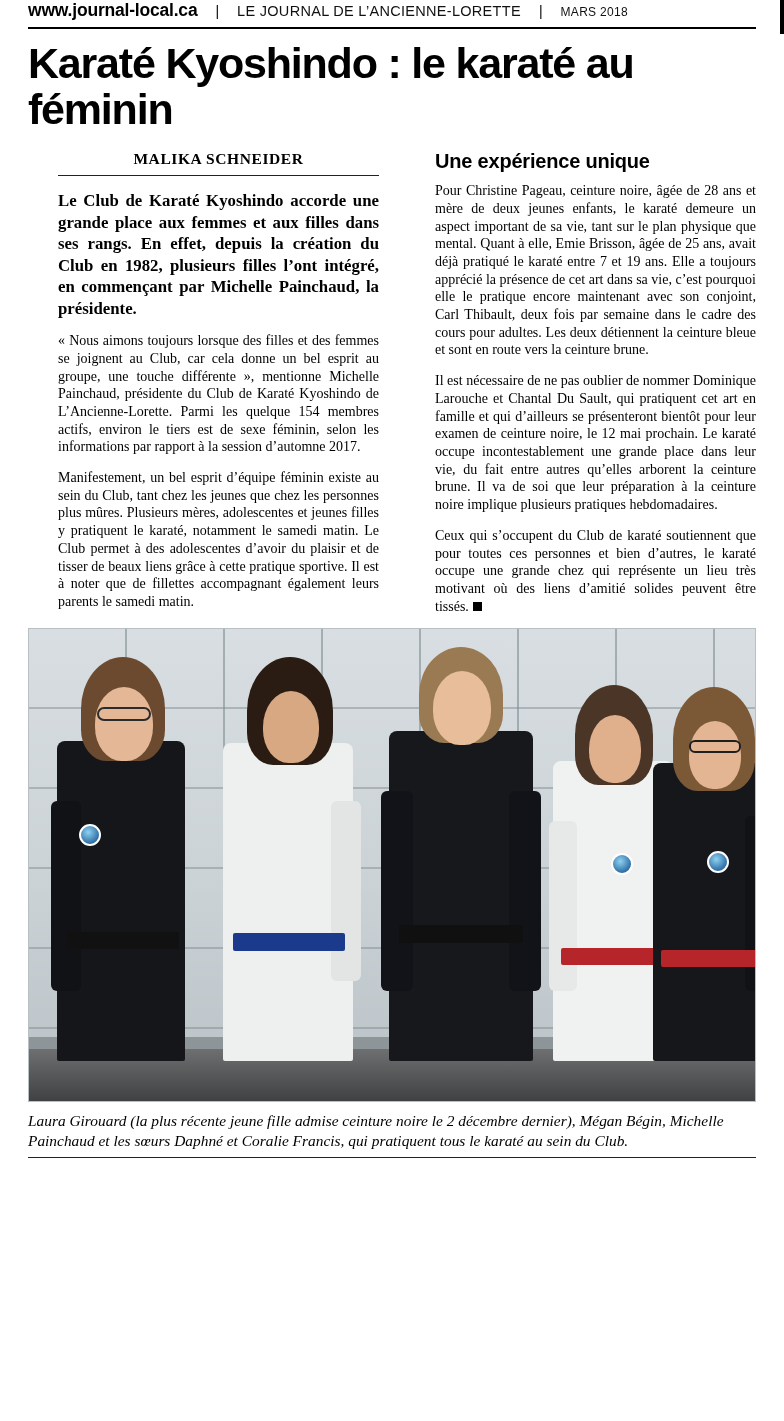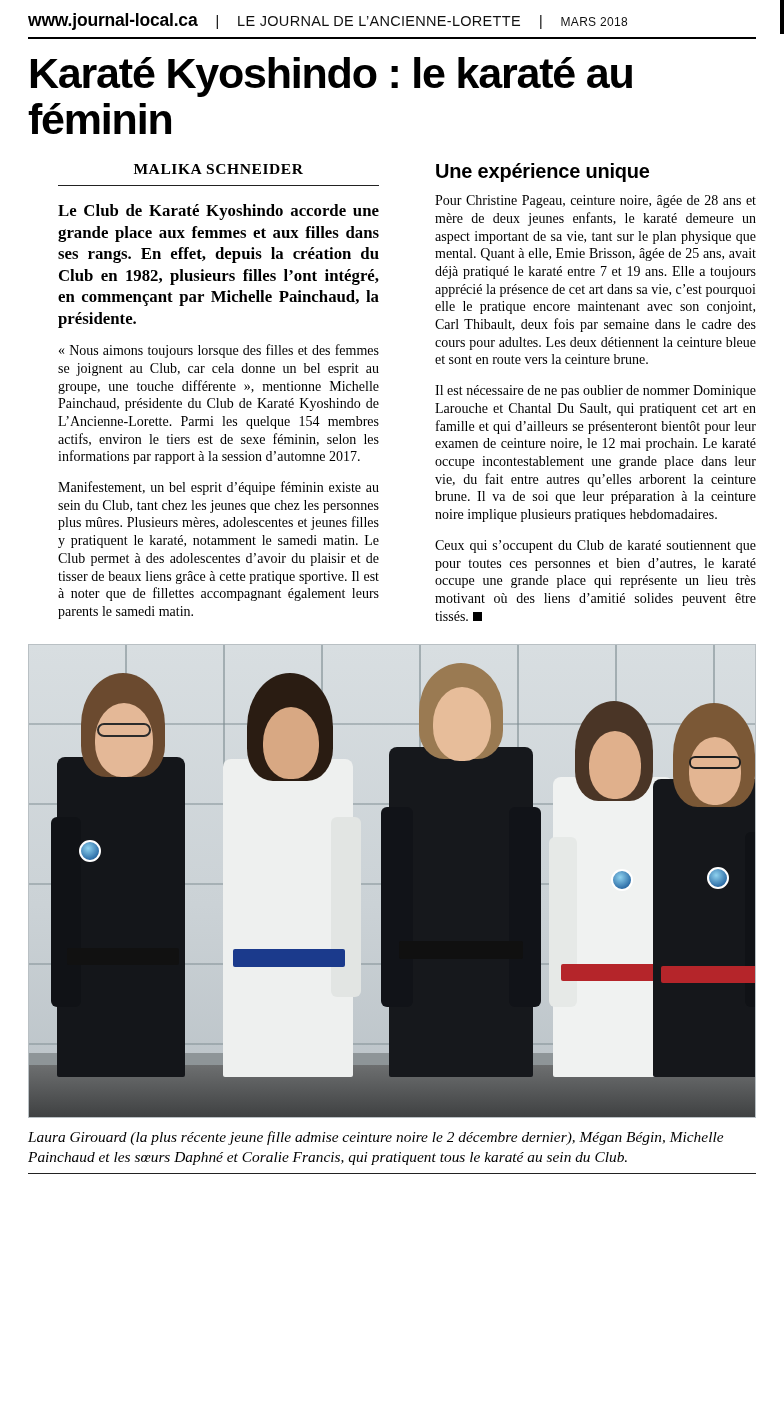--- a/index.html
+++ b/index.html
@@ -22,21 +22,20 @@
     position: relative;
     padding: 0 28px;
   }
 
   
   .masthead {
     display: flex;
     align-items: baseline;
     justify-content: flex-start;
     gap: 0;
-    padding-top: 10px;
     padding-bottom: 6px;
   }
   .masthead-site {
     font-family: "Liberation Sans", sans-serif;
     font-weight: bold;
     font-size: 17.5px;
     letter-spacing: -0.2px;
     color: #000;
     white-space: nowrap;
   }
@@ -133,21 +132,20 @@
     display: inline-block;
     width: 9px;
     height: 9px;
     background: #000;
     margin-left: 4px;
     vertical-align: 0px;
   }
 
   
   .photo-wrap {
-    margin-top: 6px;
     width: 704px;
   }
   .photo {
     position: relative;
     width: 728px;
     height: 474px;
     overflow: hidden;
     background: #cfd5d8;
     border: 1px solid #b9c0c4;
   }
@@ -235,21 +233,21 @@
 
       <p class="body lede">Le Club de Karaté Kyoshindo accorde une grande place aux femmes et aux filles dans ses rangs. En effet, depuis la création du Club en 1982, plusieurs filles l’ont intégré, en commençant par Michelle Painchaud, la présidente.</p>
       <p class="body">« Nous aimons toujours lorsque des filles et des femmes se joignent au Club, car cela donne un bel esprit au groupe, une touche différente », mentionne Michelle Painchaud, présidente du Club de Karaté Kyoshindo de L’Ancienne-Lorette. Parmi les quelque 154 membres actifs, environ le tiers est de sexe féminin, selon les informations par rapport à la session d’automne 2017.</p>
       <p class="body">Manifestement, un bel esprit d’équipe féminin existe au sein du Club, tant chez les jeunes que chez les personnes plus mûres. Plusieurs mères, adolescentes et jeunes filles y pratiquent le karaté, notamment le samedi matin. Le Club permet à des adolescentes d’avoir du plaisir et de tisser de beaux liens grâce à cette pratique sportive. Il est à noter que de fillettes accompagnant également leurs parents le samedi matin.</p>
     </div>
 
     <div class="col">
       <h2 class="subhead">Une expérience unique</h2>
       <p class="body">Pour Christine Pageau, ceinture noire, âgée de 28 ans et mère de deux jeunes enfants, le karaté demeure un aspect important de sa vie, tant sur le plan physique que mental. Quant à elle, Emie Brisson, âgée de 25 ans, avait déjà pratiqué le karaté entre 7 et 19 ans. Elle a toujours apprécié la présence de cet art dans sa vie, c’est pourquoi elle le pratique encore maintenant avec son conjoint, Carl Thibault, deux fois par semaine dans le cadre des cours pour adultes. Les deux détiennent la ceinture bleue et sont en route vers la ceinture brune.</p>
       <p class="body">Il est nécessaire de ne pas oublier de nommer Dominique Larouche et Chantal Du Sault, qui pratiquent cet art en famille et qui d’ailleurs se présenteront bientôt pour leur examen de ceinture noire, le 12 mai prochain. Le karaté occupe incontestablement une grande place dans leur vie, du fait entre autres qu’elles arborent la ceinture brune. Il va de soi que leur préparation à la ceinture noire implique plusieurs pratiques hebdomadaires.</p>
-      <p class="body"><span>Ceux qui s’occupent du Club de karaté soutiennent que pour toutes ces personnes et bien d’autres, le karaté occupe une grande place qui représente un lieu très motivant où des liens d’amitié solides peuvent être tissés.</span><span class="endmark"></span></p>
+      <p class="body"><span>Ceux qui s’occupent du Club de karaté soutiennent que pour toutes ces personnes et bien d’autres, le karaté occupe une grande chez qui représente un lieu très motivant où des liens d’amitié solides peuvent être tissés.</span><span class="endmark"></span></p>
     </div>
   </div>
 
   <div class="photo-wrap">
     <div class="photo">
       <div class="wall"></div>
       <div class="baseboard"></div>
       <div class="floor"></div>
 
       <div class="person" style="left:22px;width:140px;height:420px;">

